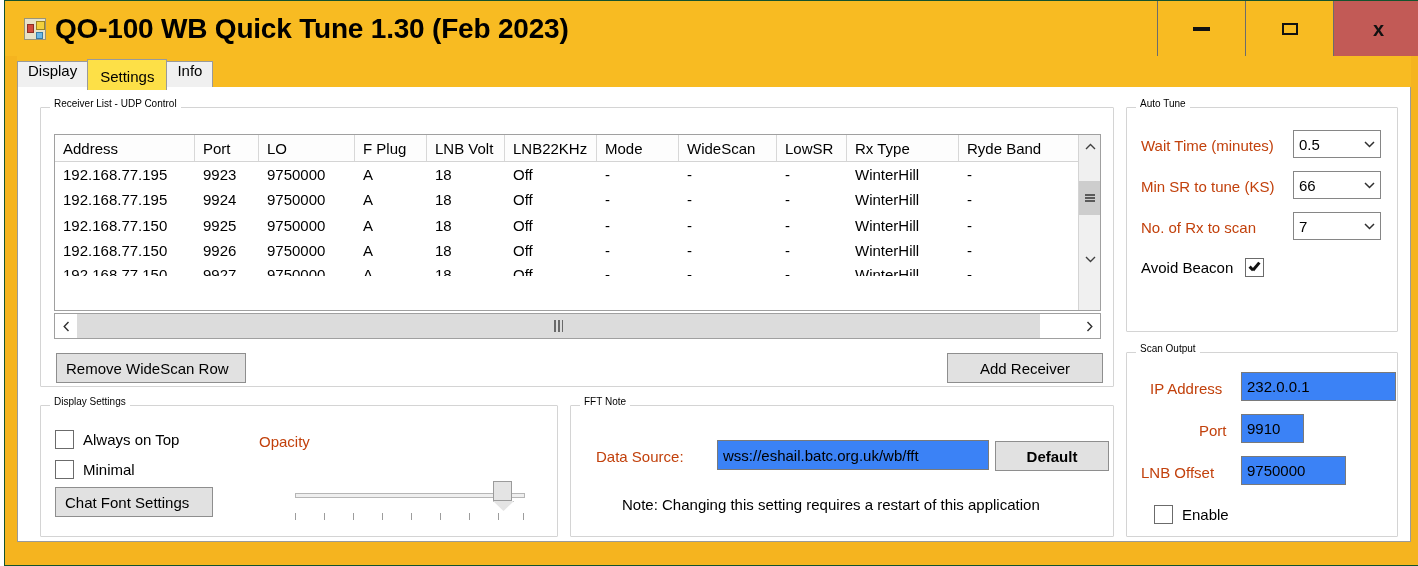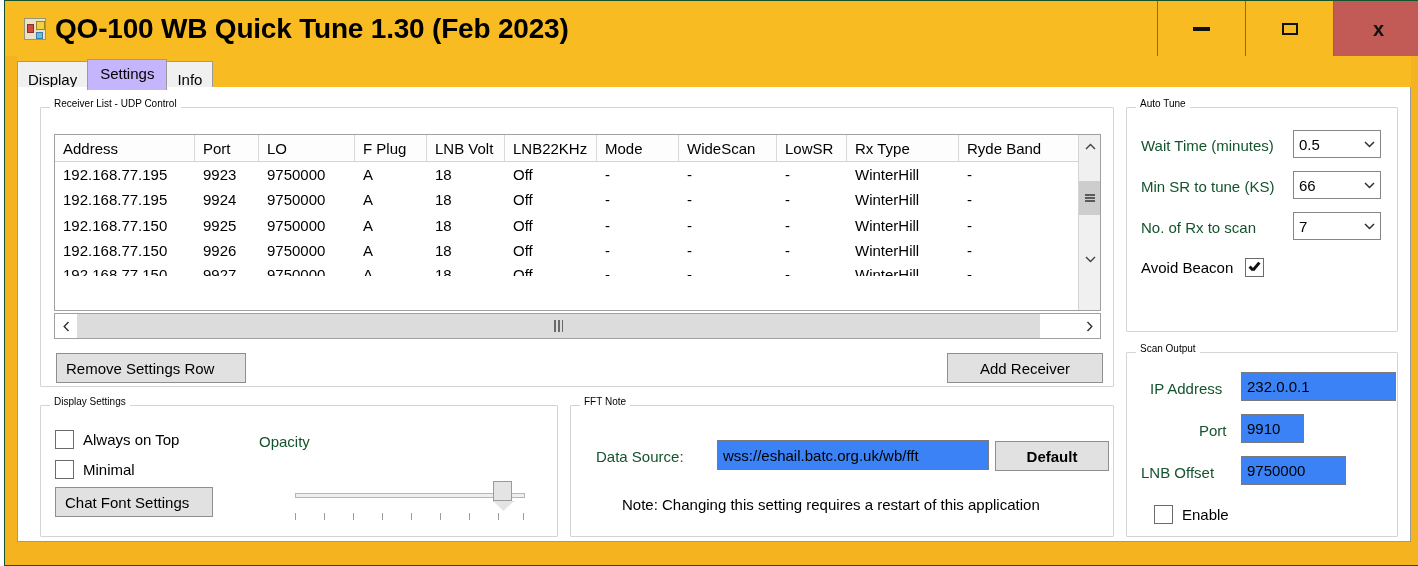--- a/index.html
+++ b/index.html
@@ -82,27 +82,27 @@
     position: absolute; left: 0; top: 3px;
     display: flex; align-items: flex-end;
     height: 29px;
   }
   .tab {
     height: 27px;
     padding: 0 10px;
     background: #f0f0f0;
     border: 1px solid #9a9a9a;
     border-bottom: none;
-    display: flex; align-items: flex-end;
+    display: flex; align-items: flex-start;
     font-size: 15px; color: #000;
     margin-right: -1px;
     position: relative;
   }
   .tab.active {
-    background: #c4b5fd;
+    background: #fde047;
     height: 31px;
     z-index: 4;
     padding: 8px 12px;
     margin-bottom: -2px;
     border-color: #9a9a9a;
   }
 
   
   .client {
     position: absolute;
@@ -269,21 +269,21 @@
   }
   .cbx.checked .tick::after {
     content: "";
     position: absolute; left: 3.5px; top: 4px;
     width: 10px; height: 2.6px; background: #111;
     transform: rotate(-50deg);
   }
   .cbrow { position: absolute; display: flex; align-items: center; gap: 9px; font-size: 15px; color:#000;}
 
   
-  .lbl { position: absolute; font-size: 15px; color: #14532d; white-space: nowrap; }
+  .lbl { position: absolute; font-size: 15px; color: #c2410c; white-space: nowrap; }
   .txt {
     position: absolute;
     border: 1px solid #7a7a7a;
     background: #3b82f6;
     font-size: 15px; color: #000;
     padding: 0 5px;
     display: flex; align-items: center;
     font-family: "Liberation Sans", sans-serif;
     white-space: nowrap; overflow: hidden;
   }
@@ -489,21 +489,21 @@
           </div>
         </div>
         <div class="hs-btn">
           <svg width="7" height="11" viewBox="0 0 7 11">
               <path d="M1.5 1 L5.8 5.5 L1.5 10" stroke="#303030" stroke-width="1.4" fill="none"></path>
             </svg>
         </div>
       </div>
 
       <div class="btn" id="btn-remove">
-        <span>Remove Settings Row</span>
+        <span>Remove WideScan Row</span>
       </div>
       <div class="btn" id="btn-add">
         <span>Add Receiver</span>
       </div>
     </div>
 
     <div class="group" id="grp-display">
       <div class="legend">Display Settings</div>
 
       <div class="cbrow" style="left:14px; top:24px;">

